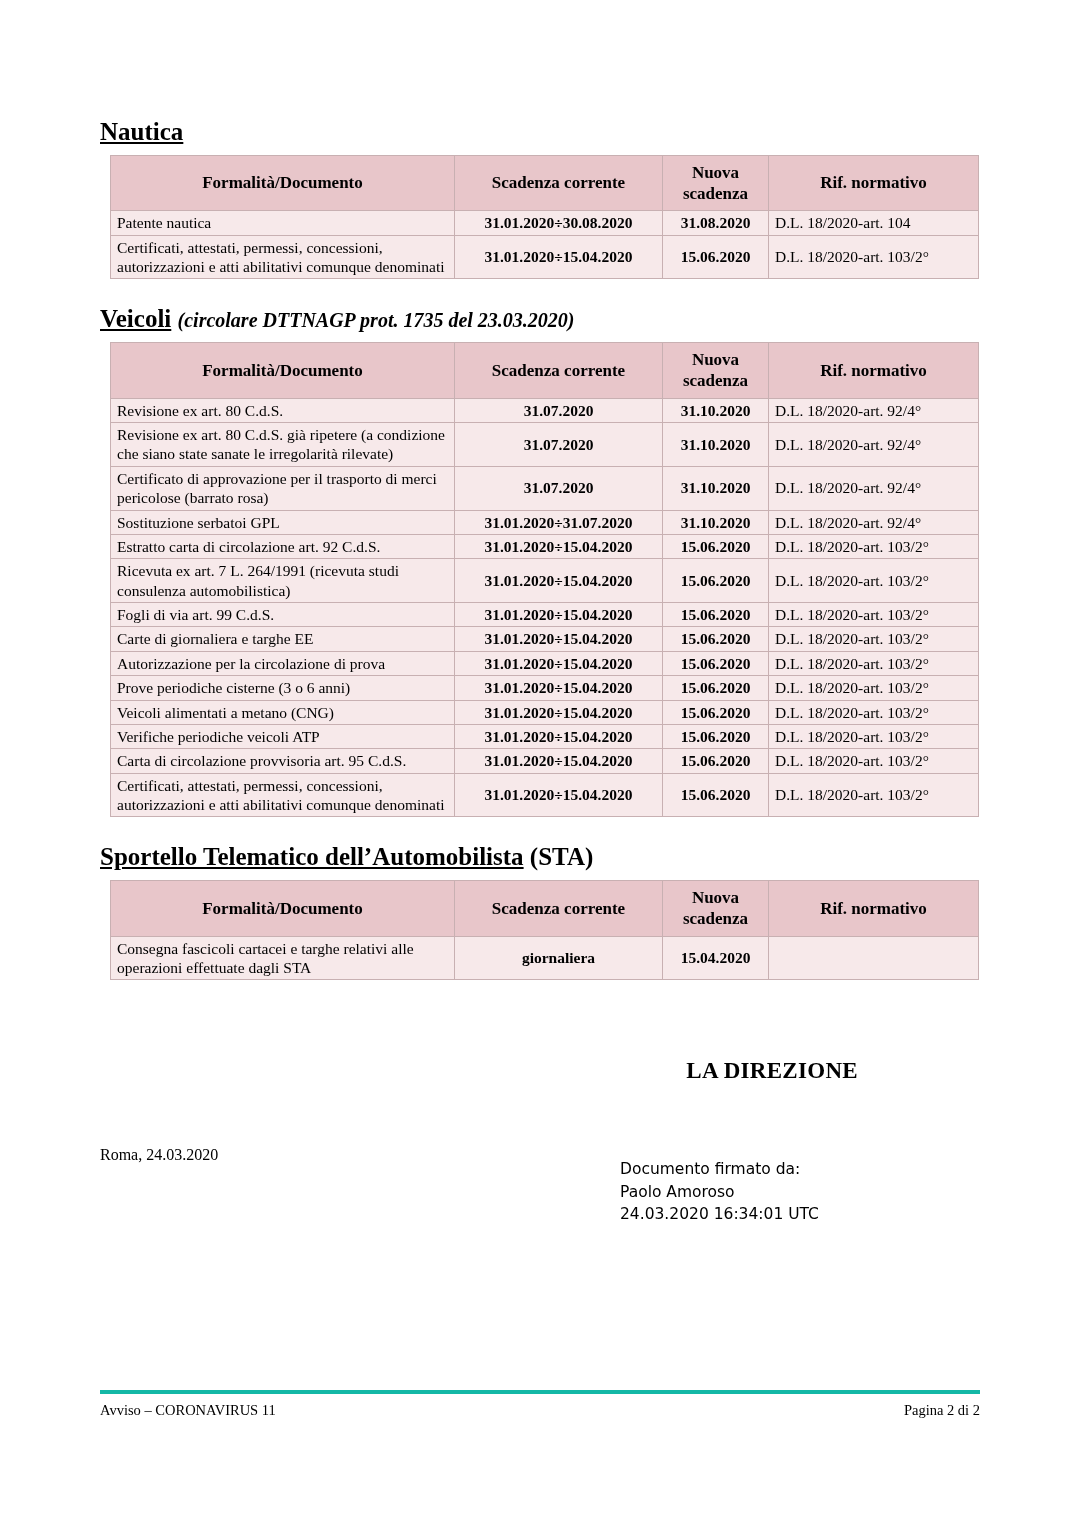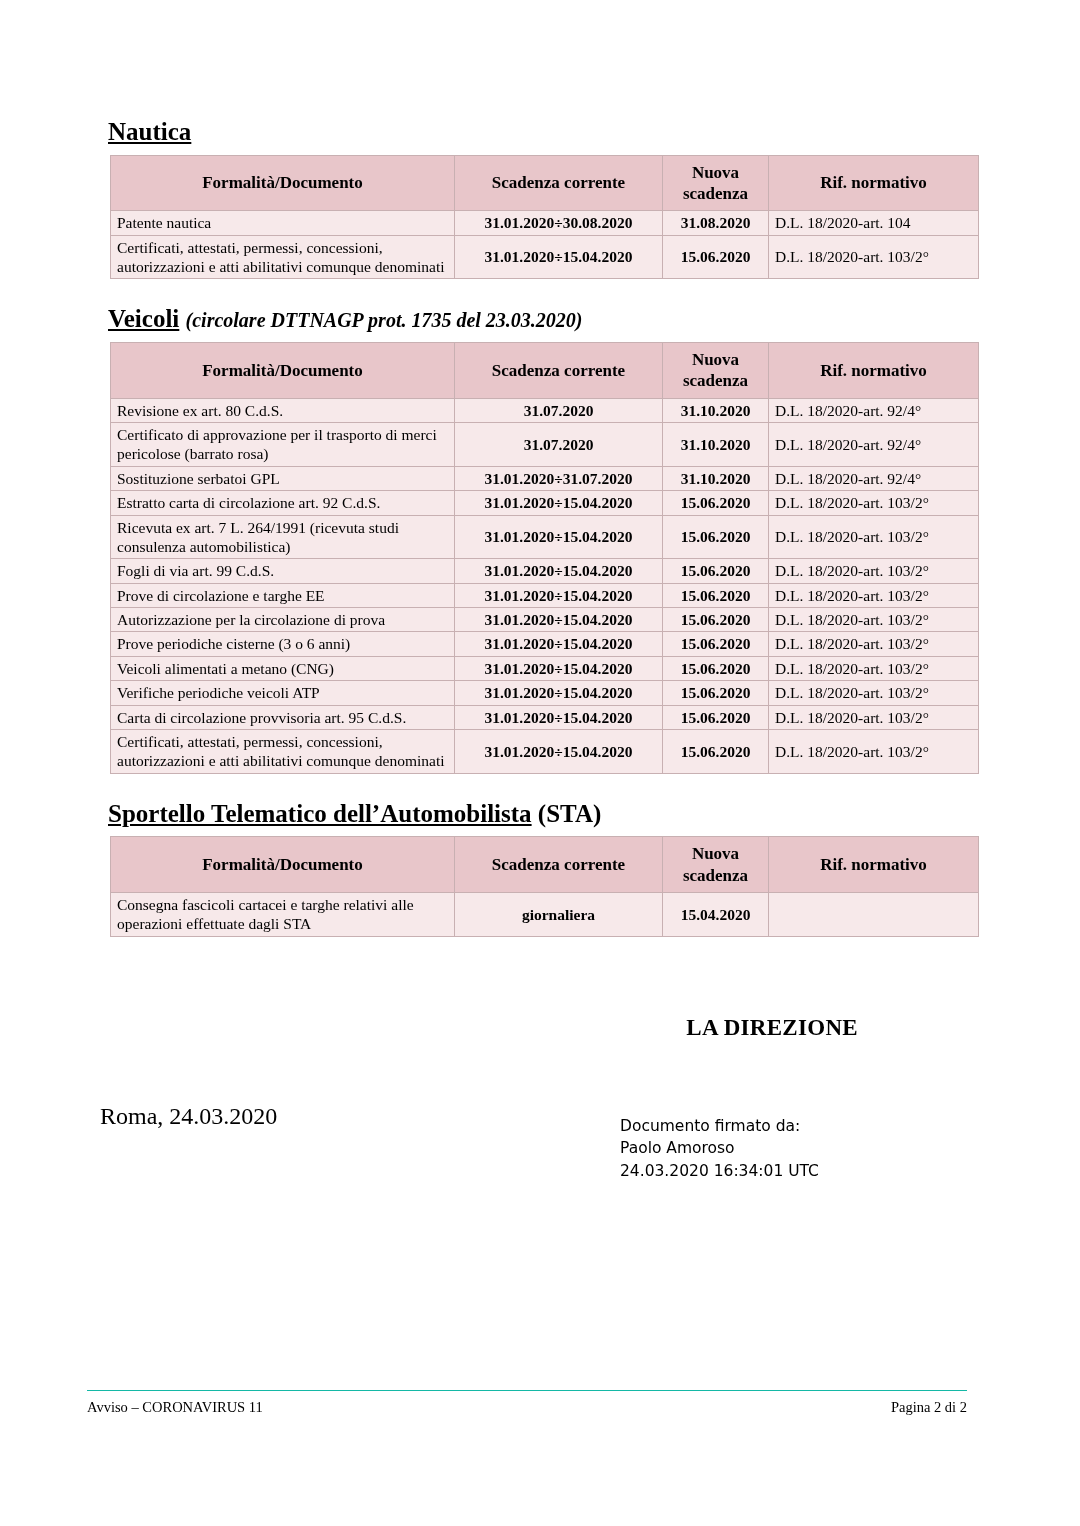--- a/index.html
+++ b/index.html
@@ -25,21 +25,21 @@
   .content {
     position: absolute;
     left: 100px;
     top: 118px;
     width: 880px;
   }
 
   h2.section-title {
     font-size: 25px;
     font-weight: bold;
-    margin: 0 0 8px 8px;
+    margin: 0 0 8px 0;
     padding: 0;
     line-height: 1.15;
   }
   h2.section-title .u {
     text-decoration: underline;
   }
   h2.section-title .sub {
     font-size: 20px;
     font-style: italic;
     font-weight: bold;
@@ -90,37 +90,37 @@
     padding-right: 122px;
     letter-spacing: 0.3px;
   }
 
   .bottom-row {
     display: flex;
     justify-content: flex-start;
     margin-top: 62px;
   }
   .roma {
-    font-size: 24px;
+    font-size: 16px;
     width: 520px;
     padding-left: 0px;
   }
   .signature {
     font-family: "DejaVu Sans", sans-serif;
     font-size: 15.5px;
     line-height: 1.45;
     padding-top: 12px;
   }
 
   .footer {
     position: absolute;
-    left: 87px;
+    left: 100px;
     top: 1390px;
     width: 880px;
-    border-top: 1px solid #14b8a6;
+    border-top: 4px solid #14b8a6;
     padding-top: 8px;
     display: flex;
     justify-content: space-between;
     font-size: 14.5px;
   }
 </style>
 </head>
 <body>
 
 <div class="page">
@@ -182,20 +182,26 @@
         </tr>
       </thead>
       <tbody>
         <tr>
           <td class="l">Revisione ex art. 80 C.d.S.</td>
           <td class="c">31.07.2020</td>
           <td class="c">31.10.2020</td>
           <td class="l">D.L. 18/2020-art. 92/4°</td>
         </tr>
         <tr>
+          <td class="l">Revisione ex art. 80 C.d.S. già ripetere (a condizione che siano state sanate le irregolarità rilevate)</td>
+          <td class="c">31.07.2020</td>
+          <td class="c">31.10.2020</td>
+          <td class="l">D.L. 18/2020-art. 92/4°</td>
+        </tr>
+        <tr>
           <td class="l">Certificato di approvazione per il trasporto di merci pericolose (barrato rosa)</td>
           <td class="c">31.07.2020</td>
           <td class="c">31.10.2020</td>
           <td class="l">D.L. 18/2020-art. 92/4°</td>
         </tr>
         <tr>
           <td class="l">Sostituzione serbatoi GPL</td>
           <td class="c">31.01.2020÷31.07.2020</td>
           <td class="c">31.10.2020</td>
           <td class="l">D.L. 18/2020-art. 92/4°</td>
@@ -212,21 +218,21 @@
           <td class="c">15.06.2020</td>
           <td class="l">D.L. 18/2020-art. 103/2°</td>
         </tr>
         <tr>
           <td class="l">Fogli di via art. 99 C.d.S.</td>
           <td class="c">31.01.2020÷15.04.2020</td>
           <td class="c">15.06.2020</td>
           <td class="l">D.L. 18/2020-art. 103/2°</td>
         </tr>
         <tr>
-          <td class="l">Prove di circolazione e targhe EE</td>
+          <td class="l">Carte di giornaliera e targhe EE</td>
           <td class="c">31.01.2020÷15.04.2020</td>
           <td class="c">15.06.2020</td>
           <td class="l">D.L. 18/2020-art. 103/2°</td>
         </tr>
         <tr>
           <td class="l">Autorizzazione per la circolazione di prova</td>
           <td class="c">31.01.2020÷15.04.2020</td>
           <td class="c">15.06.2020</td>
           <td class="l">D.L. 18/2020-art. 103/2°</td>
         </tr>

